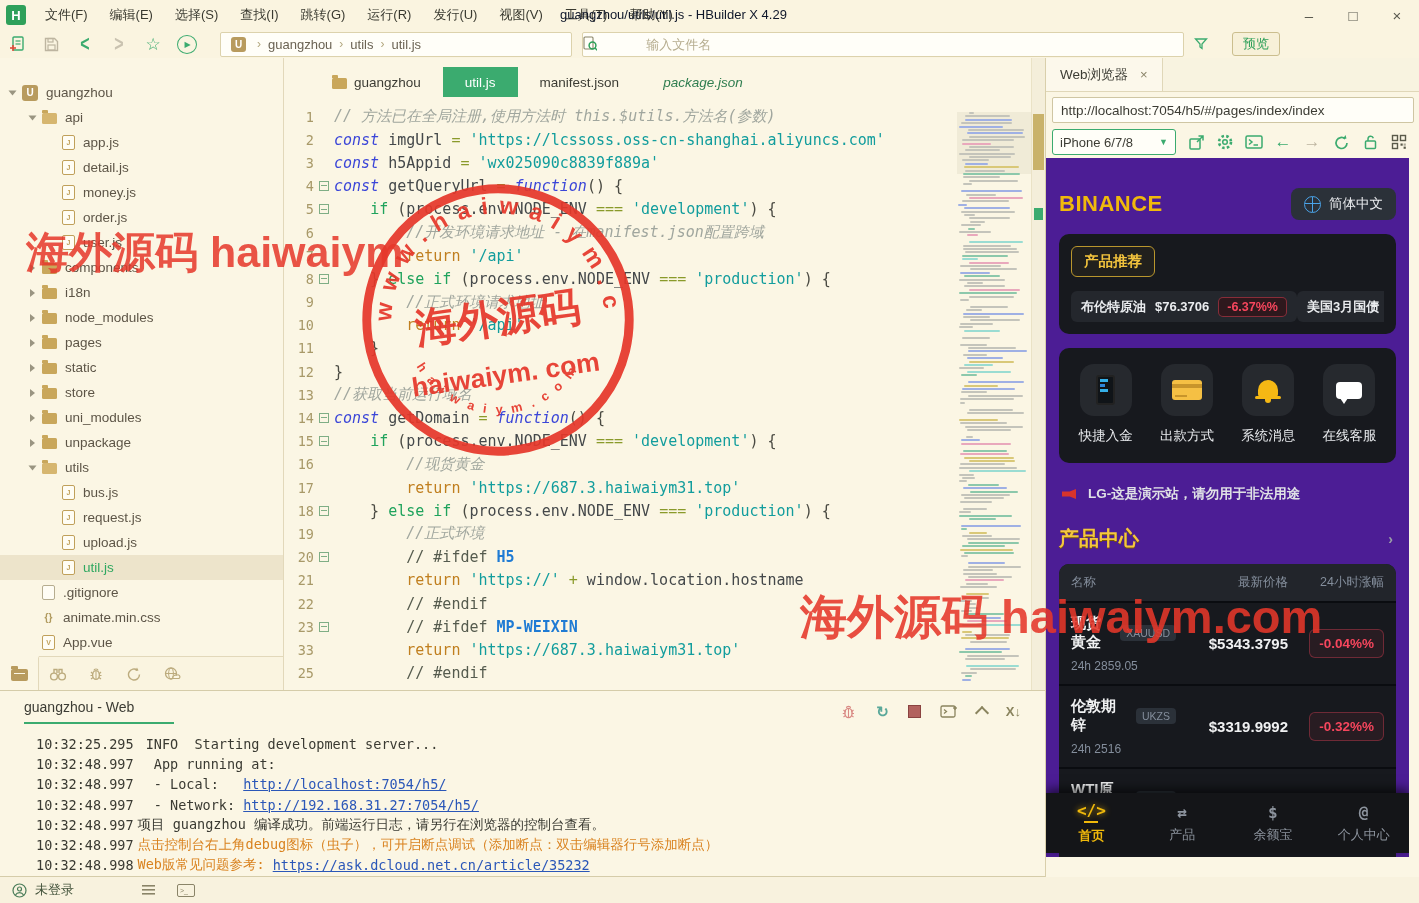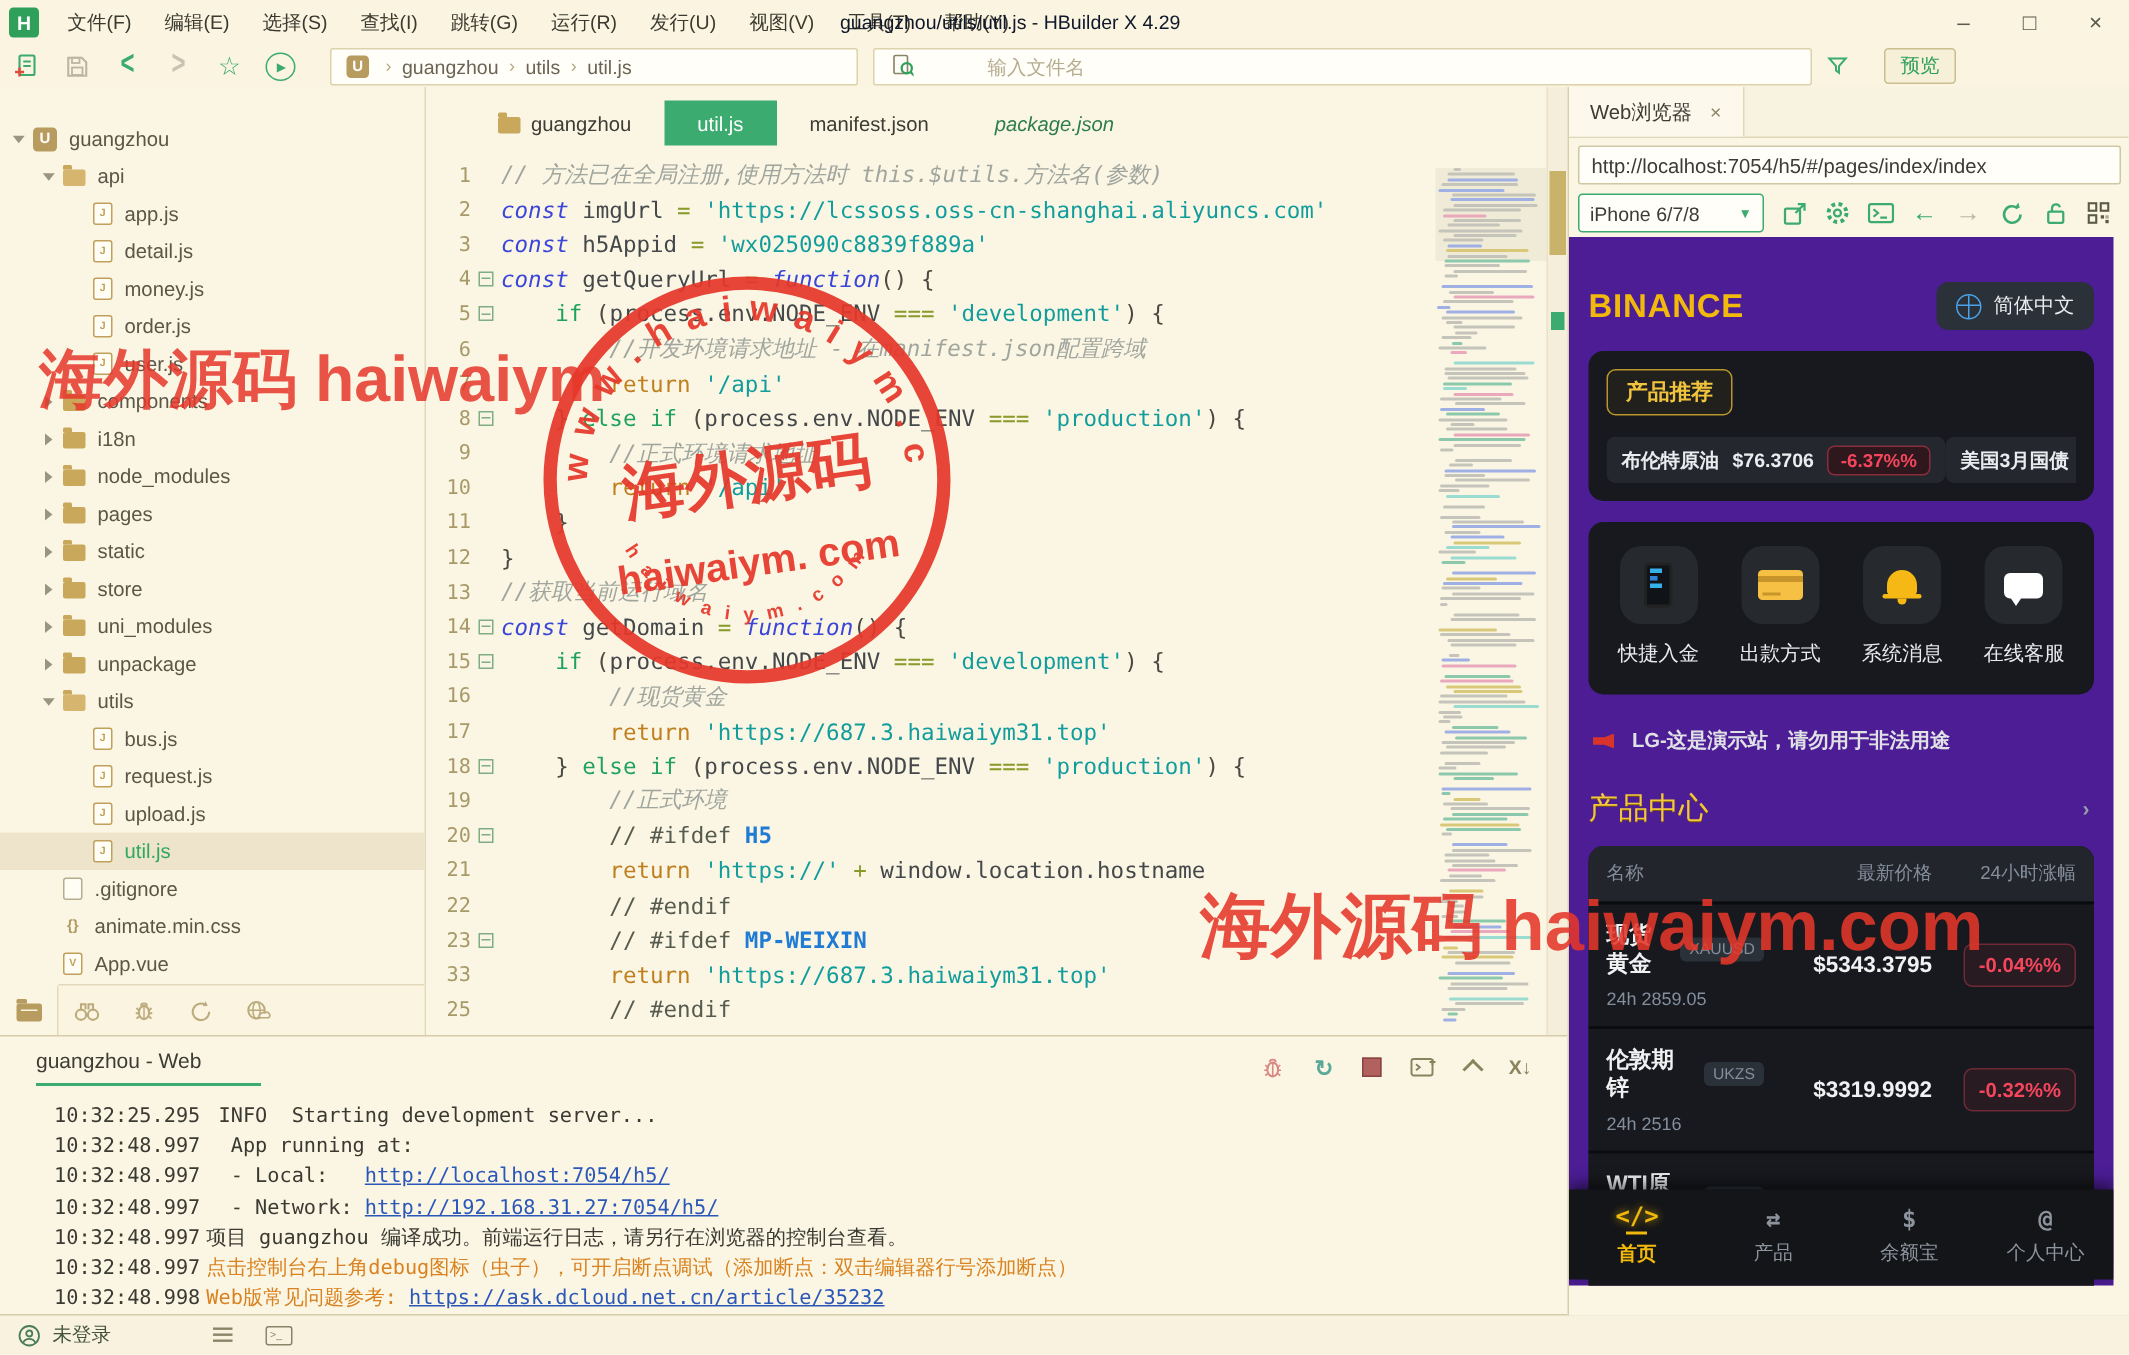--- a/index.html
+++ b/index.html
@@ -17,21 +17,21 @@
   .tbtn{width:34px;height:26px;display:flex;align-items:center;justify-content:center;}
   .chev-back{color:#3BAB6F;font-size:16px;font-weight:bold;transform:scaleY(1.4);}
   .chev-fwd{color:#C9C2B0;font-size:16px;font-weight:bold;transform:scaleY(1.4);}
   .star{color:#3BAB6F;font-size:17px;}
   .run{width:17px;height:17px;border:1.5px solid #3BAB6F;border-radius:50%;color:#3BAB6F;font-size:8px;display:flex;align-items:center;justify-content:center;padding-left:1px;}
   .breadcrumb{margin-left:16px;height:23px;background:#FFFEF8;border:1px solid #DCD2AC;border-radius:2px;display:flex;align-items:center;padding:0 10px;min-width:330px;font-size:13px;color:#6b6353;}
   .ubadge{width:15px;height:15px;background:#B89B5E;border-radius:3px;color:#fff;font-size:10px;font-weight:bold;display:flex;align-items:center;justify-content:center;margin-right:4px;}
   .bsep{color:#B3A87F;margin:0 7px;font-size:12px;}
   .bsep::after{content:"›";}
   .bc-item{color:#6b6353;}
-  .file-search{margin-left:10px;flex:1;height:23px;border:1px solid #DCD2AC;background:#FFFEF8;border-radius:2px;display:flex;align-items:center;padding:0 12px;max-width:600px;gap:41px;}
+  .file-search{margin-left:10px;flex:1;height:23px;border:1px solid #DCD2AC;background:#FFFEF8;border-radius:2px;display:flex;align-items:center;padding:0 0;max-width:600px;gap:41px;}
   .file-search input{border:none;outline:none;background:transparent;font-size:13px;color:#3c3c34;margin-left:6px;width:100%;font-family:"Liberation Sans",sans-serif;}
   .file-search input::placeholder{color:#B6AD8F;}
   .preview-btn{margin:0 8px 0 14px;height:22px;padding:0 10px;border:1px solid #CBBE8E;background:#F7F0D8;border-radius:3px;color:#2EA05A;font-size:13px;display:flex;align-items:center;}
   
   .sidebar{position:absolute;left:0;top:58px;width:283px;height:632px;background:#FBF6E4;border-right:1px solid #E2D8BA;overflow:hidden;}
   .tree{padding-top:22px;}
   .trow{height:25px;display:flex;align-items:center;font-size:13.5px;color:#5d5547;}
   .trow.sel{background:#EDE4CB;color:#2FA860;}
   .trow.sel .tlabel{color:#2FA860;}
   .chev{width:0;height:0;border-left:5px solid #9a9581;border-top:4px solid transparent;border-bottom:4px solid transparent;margin-right:7px;flex:none;}
@@ -147,21 +147,21 @@
   .si-card::before{content:"";position:absolute;left:0;top:4px;width:100%;height:4px;background:#C8952B;}
   .si-card::after{content:"";position:absolute;left:3px;bottom:3px;width:12px;height:2px;background:#C8952B;}
   .si-bell{width:20px;height:17px;background:#F5B814;border-radius:10px 10px 3px 3px;position:relative;margin-top:-3px;}
   .si-bell::before{content:"";position:absolute;left:-3px;bottom:-2px;width:26px;height:3px;background:#F5B814;border-radius:2px;}
   .si-bell::after{content:"";position:absolute;left:7px;bottom:-6px;width:6px;height:4px;background:#F5B814;border-radius:0 0 4px 4px;}
   .si-chat{width:26px;height:17px;background:#fff;border-radius:4px;position:relative;color:#222;font-size:11px;font-weight:bold;display:flex;align-items:center;justify-content:center;letter-spacing:1px;}
   .si-chat::after{content:"";position:absolute;left:4px;bottom:-5px;border-left:4px solid transparent;border-right:4px solid transparent;border-top:6px solid #fff;}
   .notice{display:flex;align-items:center;gap:12px;margin:22px 16px 0 16px;font-size:13.5px;color:#DFE1E5;font-weight:bold;}
   .mega{width:14px;height:10px;background:#D8342B;clip-path:polygon(0 25%,55% 25%,100% 0,100% 100%,55% 75%,0 75%);position:relative;flex:none;}
   .section-row{display:flex;align-items:center;justify-content:space-between;margin:22px 16px 0 13px;}
-  .section-title{color:#F4C63F;font-size:20px;font-weight:400;text-shadow:0 1px 0 #7c5a00;}
+  .section-title{color:#F4C63F;font-size:20px;font-weight:700;text-shadow:0 1px 0 #7c5a00;}
   .section-arrow{color:#9AA0A8;font-size:14px;font-weight:bold;}
   .table-card{margin:12px 13px 0 13px;background:#17191E;border-radius:10px 10px 0 0;overflow:hidden;}
   .thead{display:grid;grid-template-columns:1fr 112px 96px;background:#22252B;padding:10px 12px;font-size:12.5px;color:#848E9C;}
   .thead .c2{text-align:right;} .thead .c3{text-align:right;}
   .trowa{display:grid;grid-template-columns:1fr 112px 96px;align-items:center;padding:11px 12px;border-top:2px solid #0A0C10;background:#17191E;}
   .tname{display:flex;align-items:center;gap:8px;font-size:15px;font-weight:bold;color:#F0F1F2;}
   .tcode{background:#2B3139;color:#848E9C;font-size:10.5px;border-radius:4px;padding:2px 6px;font-weight:normal;}
   .tvol{color:#848E9C;font-size:12px;margin-top:7px;font-weight:normal;}
   .tprice{text-align:right;font-size:15px;font-weight:bold;color:#F0F1F2;}
   .tbadge{justify-self:end;color:#F6465D;background:rgba(246,70,93,.08);border:1px solid rgba(246,70,93,.35);border-radius:6px;padding:6px 9px;font-size:13.5px;font-weight:bold;}

